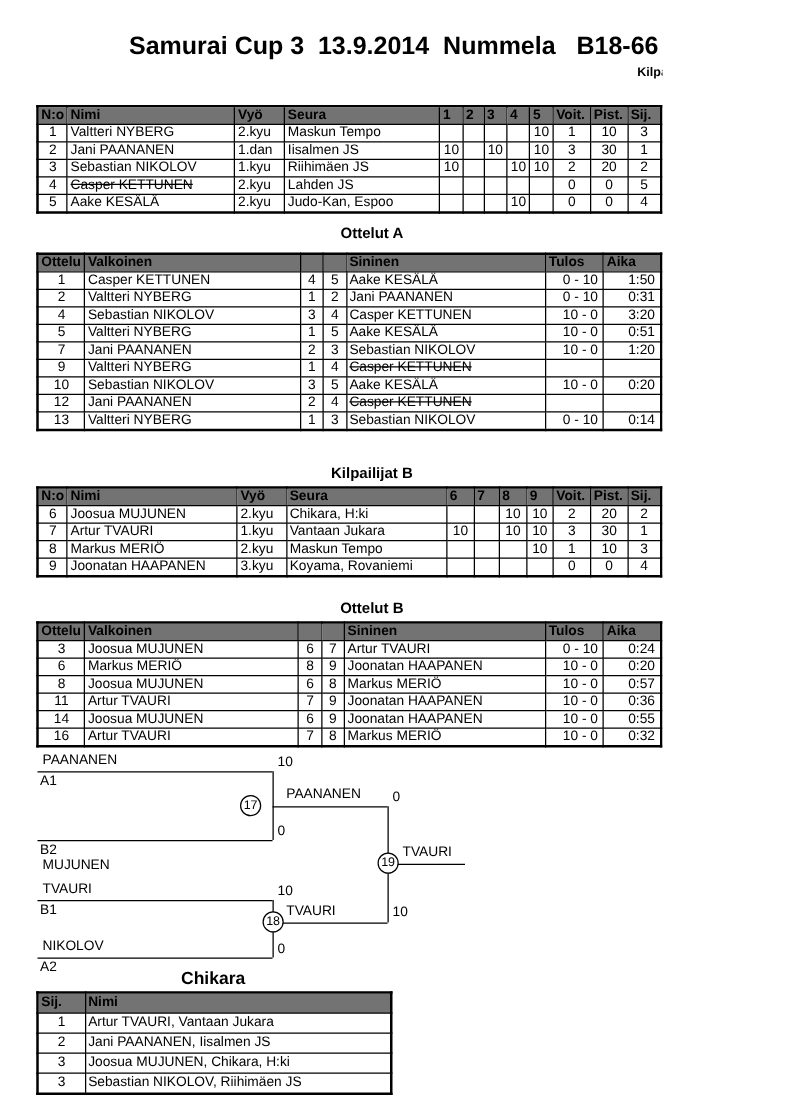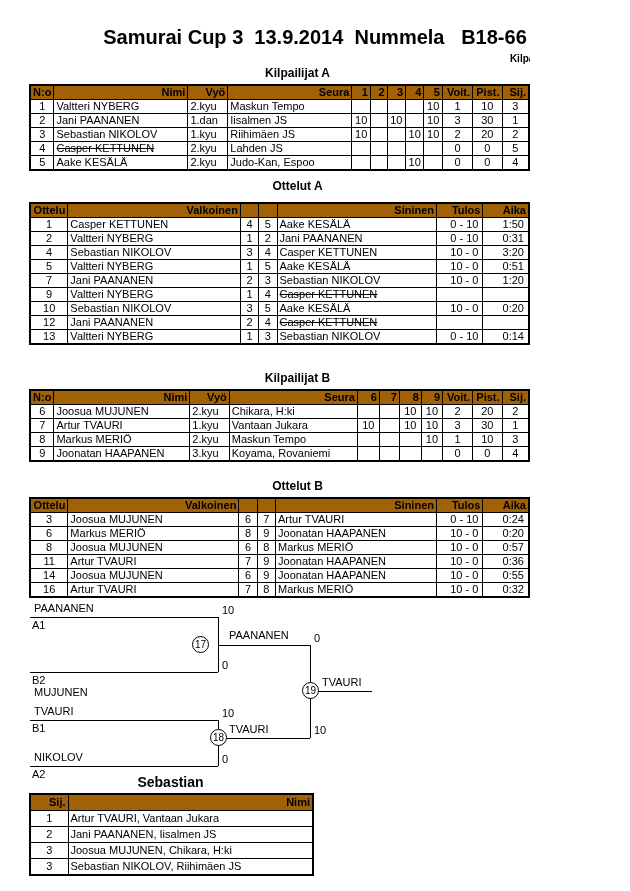--- a/index.html
+++ b/index.html
@@ -13,21 +13,21 @@
            font-size:10px; font-weight:bold; }
 
   .sec-head { position:absolute; left:29px; width:537px; text-align:center;
               font-size:12px; font-weight:bold; }
   .sec-head.small-table { width:283px; font-size:14px; }
 
   table.tbl { position:absolute; left:29px; border-collapse:collapse; table-layout:fixed;
               font-size:11px; border:2px solid #000; background:#fff; }
   .tbl th, .tbl td { border:1px solid #000; height:13px; line-height:13px;
                      padding:0 2px; overflow:hidden; white-space:nowrap; }
-  .tbl th { background:#a16207; font-weight:bold; text-align:right;margin-left:12px; }
+  .tbl th { background:#737373; font-weight:bold; text-align:left;margin-left:12px; }
   .tbl td { text-align:left; }
   .struck { text-decoration:line-through; }
 
   
   .kilp td:nth-child(1) { text-align:center; }
   .kilp td:nth-child(n+5) { text-align:center; }
 
   
   .ott td:nth-child(1), .ott td:nth-child(3), .ott td:nth-child(4) { text-align:center; }
   .ott td:nth-child(6), .ott td:nth-child(7) { text-align:right; padding-right:4px; }
@@ -46,21 +46,20 @@
                   font-size:10px; }
 </style>
 </head>
 <body>
 
 <div class="page">
 
   <div class="title">Samurai Cup 3  13.9.2014  Nummela   B18-66</div>
   <div class="count">Kilpailijat: 9</div>
 
-  <div class="sec-head" style="top:66px">Kilpailijat A</div>
   <table class="tbl kilp" style="top:84px">
     <colgroup>
       <col style="width:24px">
         <col style="width:146px">
         <col style="width:43px">
         <col style="width:139px">
       <col style="width:19px">
         <col style="width:19px">
         <col style="width:19px">
         <col style="width:19px">
@@ -462,21 +461,21 @@
   <div class="hline" style="left:218px; top:738px; width:92px"></div>
   <div class="bk-label" style="left:229px; top:723px">TVAURI</div>
   <div class="match-circle" style="left:210px; top:729px">18</div>
   <div class="bk-score" style="left:314px; top:724px">10</div>
 
   <div class="vline" style="left:310px; top:645px; height:93px"></div>
   <div class="hline" style="left:310px; top:691px; width:62px"></div>
   <div class="match-circle" style="left:302px; top:682px">19</div>
   <div class="bk-label" style="left:322px; top:676px">TVAURI</div>
 
-  <div class="sec-head small-table" style="top:774px">Sebastian</div>
+  <div class="sec-head small-table" style="top:774px">Chikara</div>
   <table class="tbl tulo" style="top:793px">
     <colgroup>
       <col style="width:38px">
         <col style="width:245px">
     </colgroup>
   <thead>
         <tr>
           <th>Sij.</th>
           <th>Nimi</th>
         </tr>

